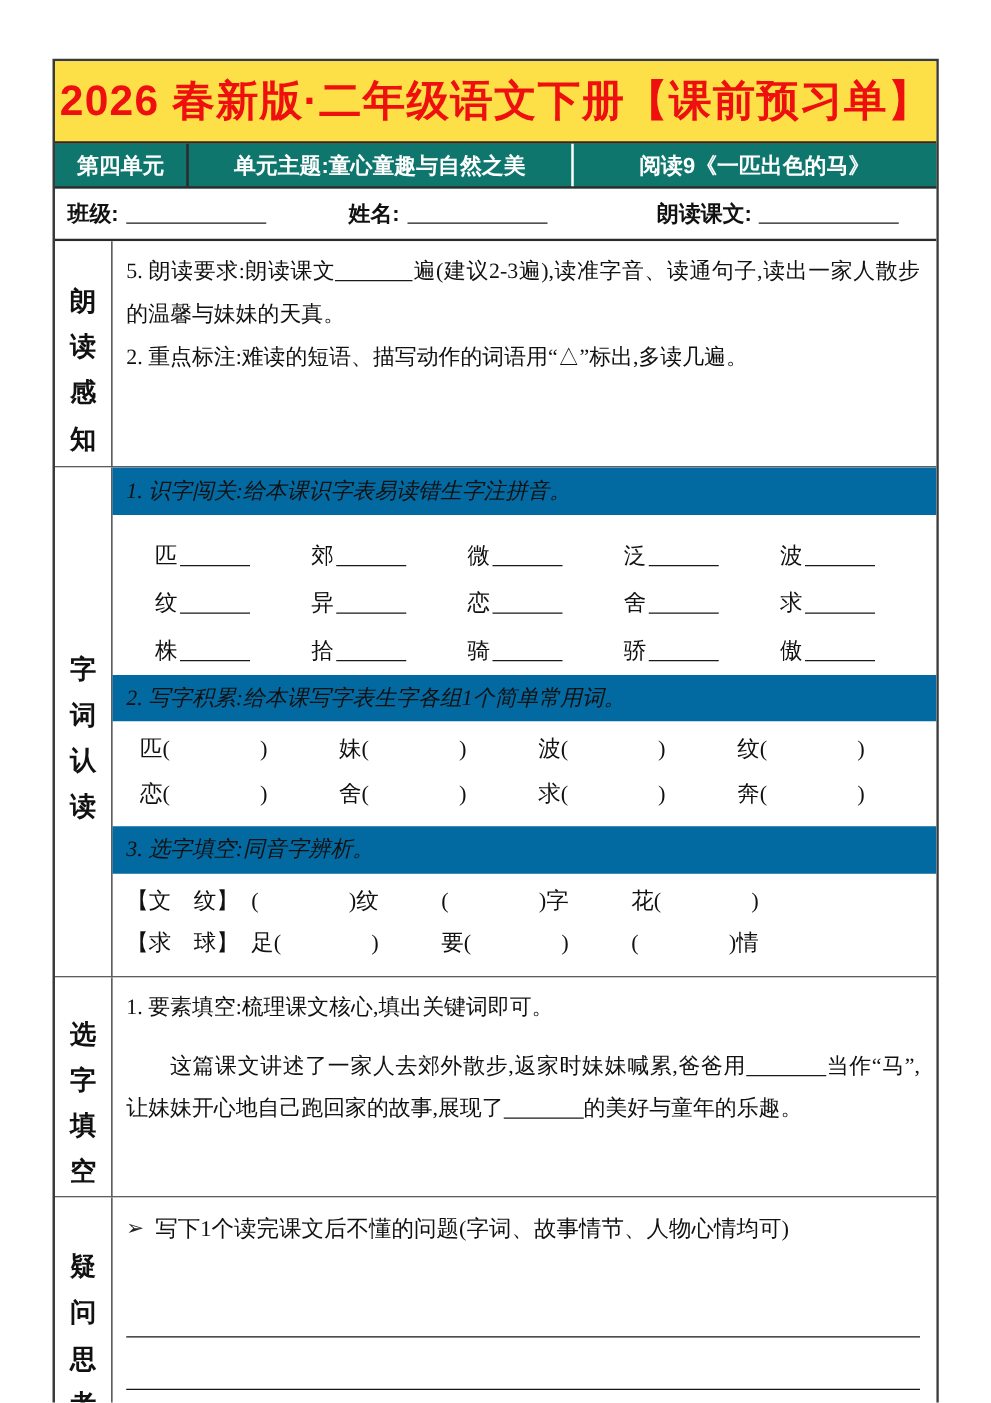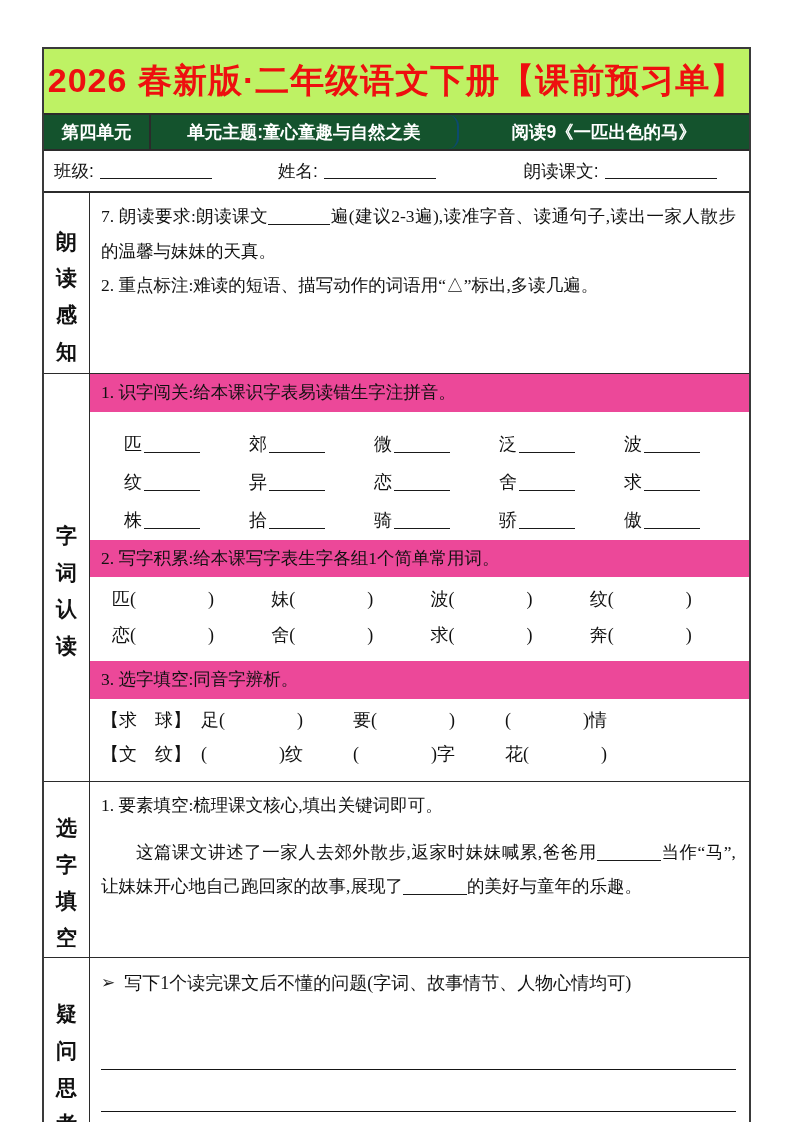--- a/index.html
+++ b/index.html
@@ -8,44 +8,44 @@
     width:793px; height:1122px;
     font-family:"Liberation Serif", serif;
     color:#111;
   }
   .page { width:793px; height:1122px; padding:47px 42px 0 42px; }
   .frame { border:2.5px solid #3a3a3a; background:#fff; }
 
   
   .title-row {
     height:66px; display:flex; align-items:center; justify-content:center;
-    border-bottom:2px solid #2b2b2b; background:#bef264;
+    border-bottom:2px solid #2b2b2b; background:#fde047;
   }
   .title {
     font-family:"Liberation Sans", sans-serif;
     font-weight:bold; font-size:34px; color:#ee0f0f; letter-spacing:1px;
     white-space:nowrap;
   }
 
   
-  .unit-bar { display:flex; background:#14532d; border-bottom:2px solid #2b2b2b; }
+  .unit-bar { display:flex; background:#0f766e; border-bottom:2px solid #2b2b2b; }
   .ub-cell {
     display:flex; align-items:center; justify-content:center;
     height:34px; color:#ffffff; font-family:"Liberation Sans", sans-serif;
     font-weight:bold; font-size:17.5px; white-space:nowrap;
   }
   .ub-unit   { flex:0 0 15.2%; border-right:2px solid #2b2b2b; }
-  .ub-theme  { flex:0 0 43.6%; border-right:2px solid #0c4a6e;border-radius:11px; }
+  .ub-theme  { flex:0 0 43.6%; border-right:2px solid #ffffff; }
   .ub-lesson { flex:1 1 auto;border-radius:10px; }
 
   
   .info-row {
     display:flex; align-items:center; height:42px; padding:0 8px;
     border-bottom:2px solid #2b2b2b; background:#fff;
-    font-family:"Liberation Sans", sans-serif; font-weight:normal; font-size:17.5px;
+    font-family:"Liberation Sans", sans-serif; font-weight:bold; font-size:17.5px;
   }
   .info-item { display:flex; align-items:center; }
   .info-item.i1 { margin-left:2px; }
   .info-item.i2 { margin-left:66px; }
   .info-item.i3 { margin-left:88px; }
   .blank {
     display:inline-block; height:0.95em; border-bottom:1.7px solid #1a1a1a;
     vertical-align:-3px;
   }
   .info-blank { width:112px; margin-left:6px; }
@@ -71,22 +71,22 @@
   .indent { text-indent:2em;margin-top:12px; }
 
   
   .row-reading  .content-cell { min-height:180px; }
   .row-words    .content-cell { min-height:363px; }
   .row-text     .content-cell { min-height:136px; }
   .row-question .content-cell { min-height:185px; }
 
   
   .sub-heading {
-    background:#ec4899; padding:7px 12px 7px 11px;
-    font-size:17.5px; line-height:1.35;
+    background:#0369a1; padding:7px 12px 7px 11px;
+    font-size:17.5px; line-height:1.35;font-style:italic;
   }
   .pinyin-grid { padding:6px 0 8px 34px; }
   .pyrow { display:flex; height:38px; align-items:flex-end; }
   .pycell { width:127px; font-size:18px; }
   .pychar { margin-right:2px; }
   .word-grid { padding:4px 0 8px 22px; }
   .wrow { display:flex; height:36px; align-items:center; }
   .wcell { width:160px; font-size:18px; }
   .choose-grid { padding:4px 0 10px 11px; }
   .crow { display:flex; height:34px; align-items:center; font-size:18px; }
@@ -132,21 +132,21 @@
         <span class="blank info-blank"></span>
       </div>
     </div>
 
     <div class="trow row-reading">
       <div class="label-cell">
         <span class="vlabel">朗读感知</span>
       </div>
       <div class="content-cell padded">
         <p class="body-p">
-          <span>7. 朗读要求:朗读课文</span><span class="blank b62"></span><span>遍(建议2-3遍),读准字音、读通句子,读出一家人散步的温馨与妹妹的天真。</span>
+          <span>5. 朗读要求:朗读课文</span><span class="blank b62"></span><span>遍(建议2-3遍),读准字音、读通句子,读出一家人散步的温馨与妹妹的天真。</span>
         </p>
         <p class="body-p">2. 重点标注:难读的短语、描写动作的词语用“△”标出,多读几遍。</p>
       </div>
     </div>
 
     <div class="trow row-words">
       <div class="label-cell">
         <span class="vlabel">字词认读</span>
       </div>
       <div class="content-cell">
@@ -188,30 +188,30 @@
             <span class="wcell pre">恋(　　　　)</span>
             <span class="wcell pre">舍(　　　　)</span>
             <span class="wcell pre">求(　　　　)</span>
             <span class="wcell pre">奔(　　　　)</span>
           </div>
         </div>
 
         <div class="sub-heading">3. 选字填空:同音字辨析。</div>
         <div class="choose-grid">
           <div class="crow">
+            <span class="bracket pre">【文　纹】</span>
+            <span class="citem pre">(　　　　)纹</span>
+            <span class="citem pre">(　　　　)字</span>
+            <span class="citem pre">花(　　　　)</span>
+          </div>
+          <div class="crow">
             <span class="bracket pre">【求　球】</span>
             <span class="citem pre">足(　　　　)</span>
             <span class="citem pre">要(　　　　)</span>
             <span class="citem pre">(　　　　)情</span>
-          </div>
-          <div class="crow">
-            <span class="bracket pre">【文　纹】</span>
-            <span class="citem pre">(　　　　)纹</span>
-            <span class="citem pre">(　　　　)字</span>
-            <span class="citem pre">花(　　　　)</span>
           </div>
         </div>
 
       </div>
     </div>
 
     <div class="trow row-text">
       <div class="label-cell">
         <span class="vlabel">选字填空</span>
       </div>

